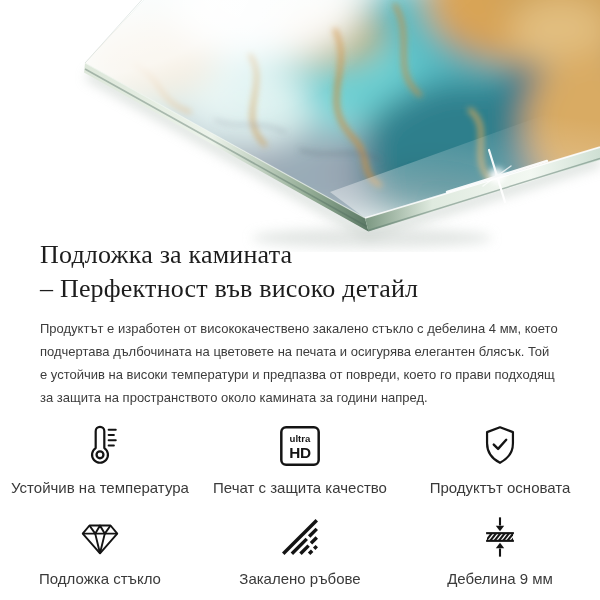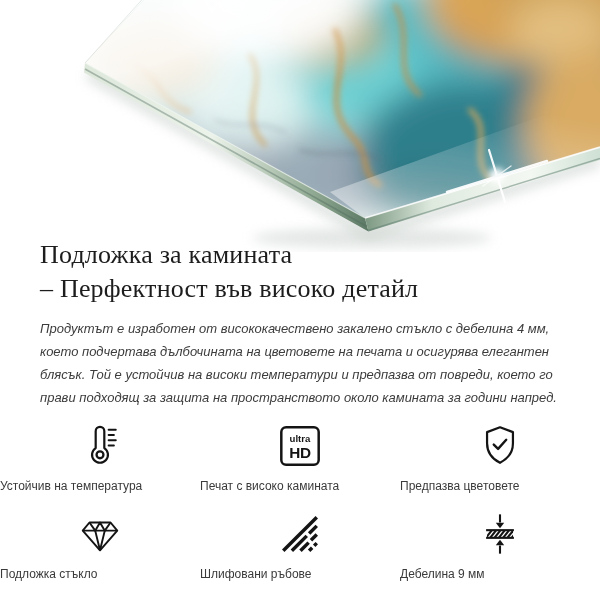--- a/index.html
+++ b/index.html
@@ -12,30 +12,30 @@
   .hero{width:600px;height:252px;margin-bottom:-20px;position:relative;pointer-events:none;}
   .hero svg{display:block;}
   h1{
     margin:6px 40px 0;
     font-family:"Liberation Serif","DejaVu Serif",serif;
     font-weight:400;font-size:26px;line-height:34px;color:#1d1d1d;letter-spacing:.2px;
   }
   h1 span{display:block;}
   .desc{
     margin:11px 40px 0;max-width:533px;
-    font-size:13px;line-height:23px;color:#3c3c3c;font-style:italic;
+    font-size:13px;line-height:23px;color:#3c3c3c;
   }
   .features{
     display:grid;grid-template-columns:repeat(3,1fr);
     margin-top:6px;row-gap:10px;
   }
-  .feature{display:flex;flex-direction:column;padding-top:8px;}
+  .feature{display:flex;flex-direction:column;align-items:center;padding-top:8px;}
   .feature .icon-wrap{height:46px;display:flex;align-items:center;justify-content:center;}
   .feature svg{width:46px;height:46px;}
-  .flabel{margin-top:10px;font-size:12px;color:#3a3a3a;}
+  .flabel{margin-top:10px;font-size:15px;color:#3a3a3a;}
   .t-ultra{font:700 10px "Liberation Sans",sans-serif;}
   .t-hd{font:700 16px "Liberation Sans",sans-serif;letter-spacing:-.3px;}
 </style>
 </head>
 <body>
 
 <div class="page">
 
   <div class="hero">
     <svg width="600" height="252" viewBox="0 0 600 252">
@@ -163,31 +163,31 @@
     </div>
 
     <div class="feature">
       <div class="icon-wrap">
         <svg viewBox="0 0 48 48" fill="none">
           <rect x="4.5" y="4.5" width="39" height="39" rx="5" stroke="#141414" stroke-width="2.6"></rect>
           <text x="24" y="20" text-anchor="middle" fill="#141414" class="t-ultra">ultra</text>
           <text x="24" y="36.5" text-anchor="middle" fill="#141414" class="t-hd">HD</text>
         </svg>
       </div>
-      <div class="flabel">Печат с високо камината</div>
+      <div class="flabel">Печат с защита качество</div>
     </div>
 
     <div class="feature">
       <div class="icon-wrap">
         <svg viewBox="0 0 48 48" fill="none" stroke="#141414">
           <path d="M24,4.5 L37.5,9.5 L37.5,21 C37.5,31.5 31.5,37.6 24,41.5 C16.5,37.6 10.5,31.5 10.5,21 L10.5,9.5 Z" stroke-width="2.3" stroke-linejoin="round"></path>
           <path d="M17.5,22.5 L22,27 L30.5,17.5" stroke-width="2.5" stroke-linecap="round" stroke-linejoin="round"></path>
         </svg>
       </div>
-      <div class="flabel">Предпазва цветовете</div>
+      <div class="flabel">Продуктът основата</div>
     </div>
 
     <div class="feature">
       <div class="icon-wrap">
         <svg viewBox="0 0 48 48" fill="none" stroke="#141414" stroke-width="2" stroke-linejoin="round">
           <path d="M13,12 L35,12 L42,20.5 L24,41 L6,20.5 Z"></path>
           <path d="M6,20.5 L42,20.5"></path>
           <path d="M13,12 L19,20.5 L24,12 L29,20.5 L35,12"></path>
           <path d="M19,20.5 L24,41 M29,20.5 L24,41"></path>
         </svg>
@@ -197,21 +197,21 @@
 
     <div class="feature">
       <div class="icon-wrap">
         <svg viewBox="0 0 48 48" fill="none" stroke="#141414" stroke-width="3.6">
           <path d="M6.5,41.5 L41.5,6.5"></path>
           <path d="M15.5,41.5 L41.5,15.5" stroke-dasharray="22 3.5"></path>
           <path d="M24.5,41.5 L41.5,24.5" stroke-dasharray="12 3.5"></path>
           <path d="M33.5,41.5 L41.5,33.5" stroke-dasharray="4.5 3"></path>
         </svg>
       </div>
-      <div class="flabel">Шлифовани ръбове</div>
+      <div class="flabel">Закалено ръбове</div>
     </div>
 
     <div class="feature">
       <div class="icon-wrap">
         <svg viewBox="0 0 48 48">
           <defs>
             <clipPath id="barclip">
                 <rect x="10.5" y="20.9" width="27" height="6.2"></rect>
               </clipPath>
           </defs>

